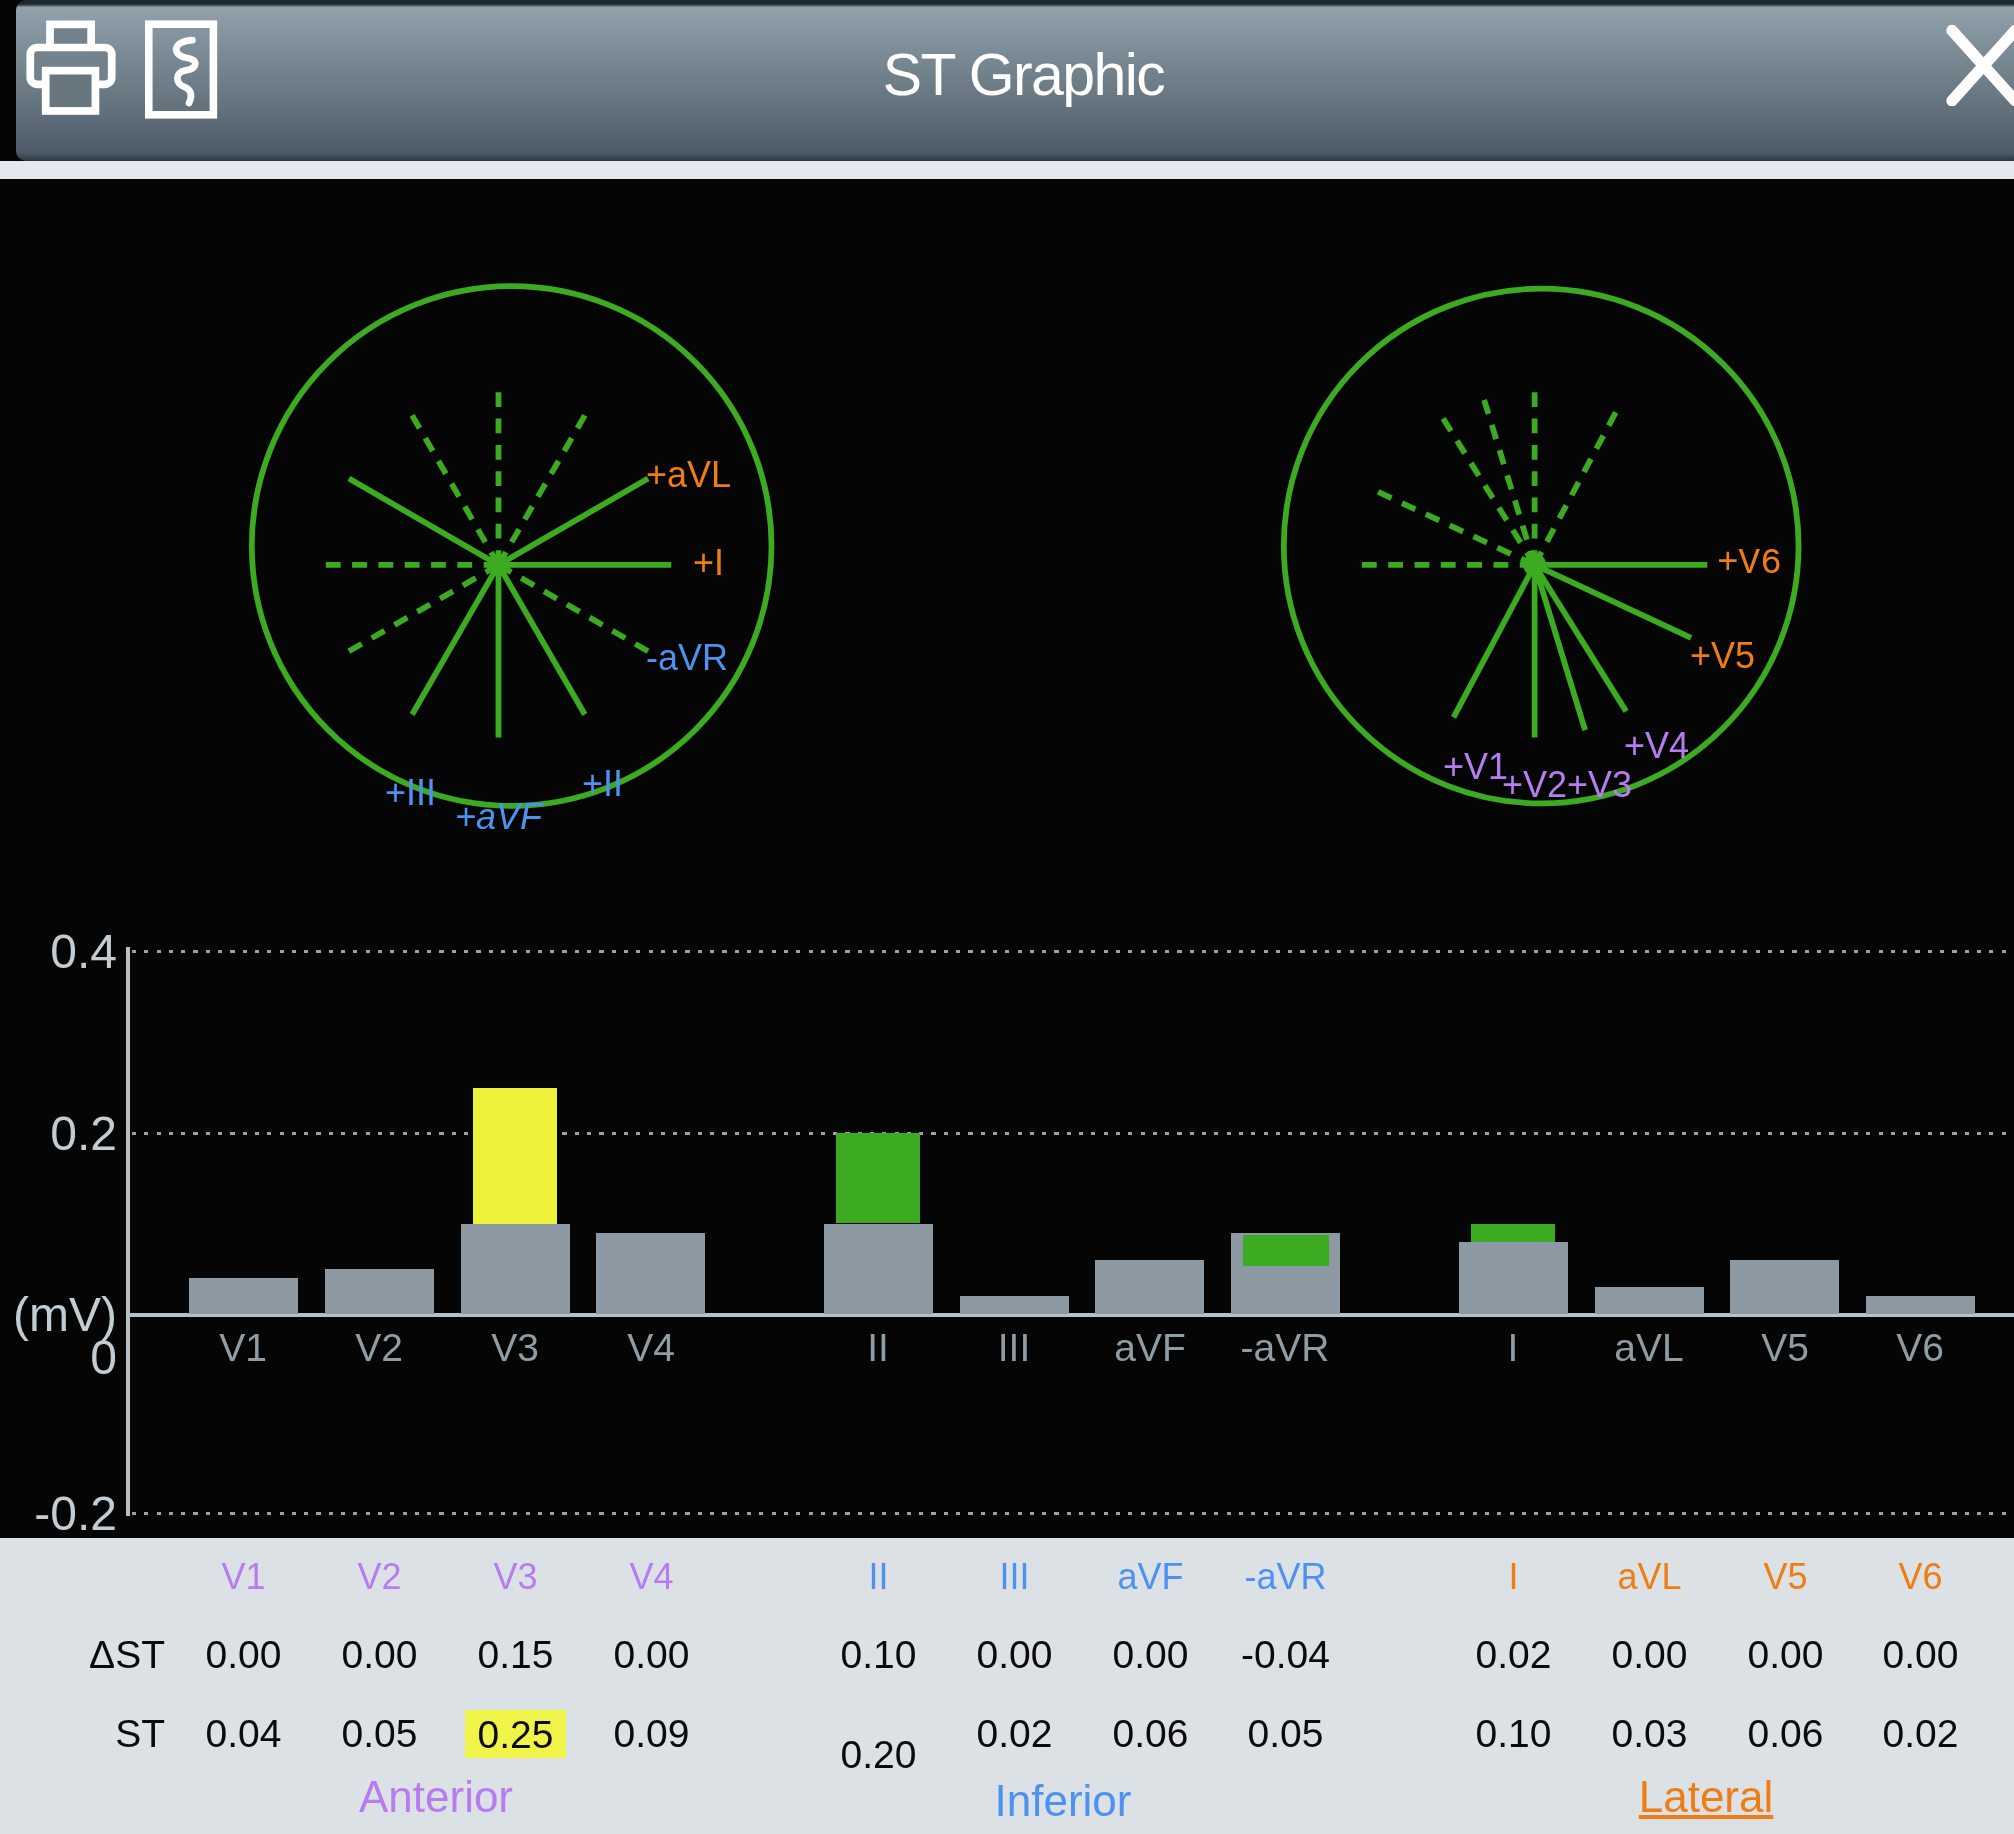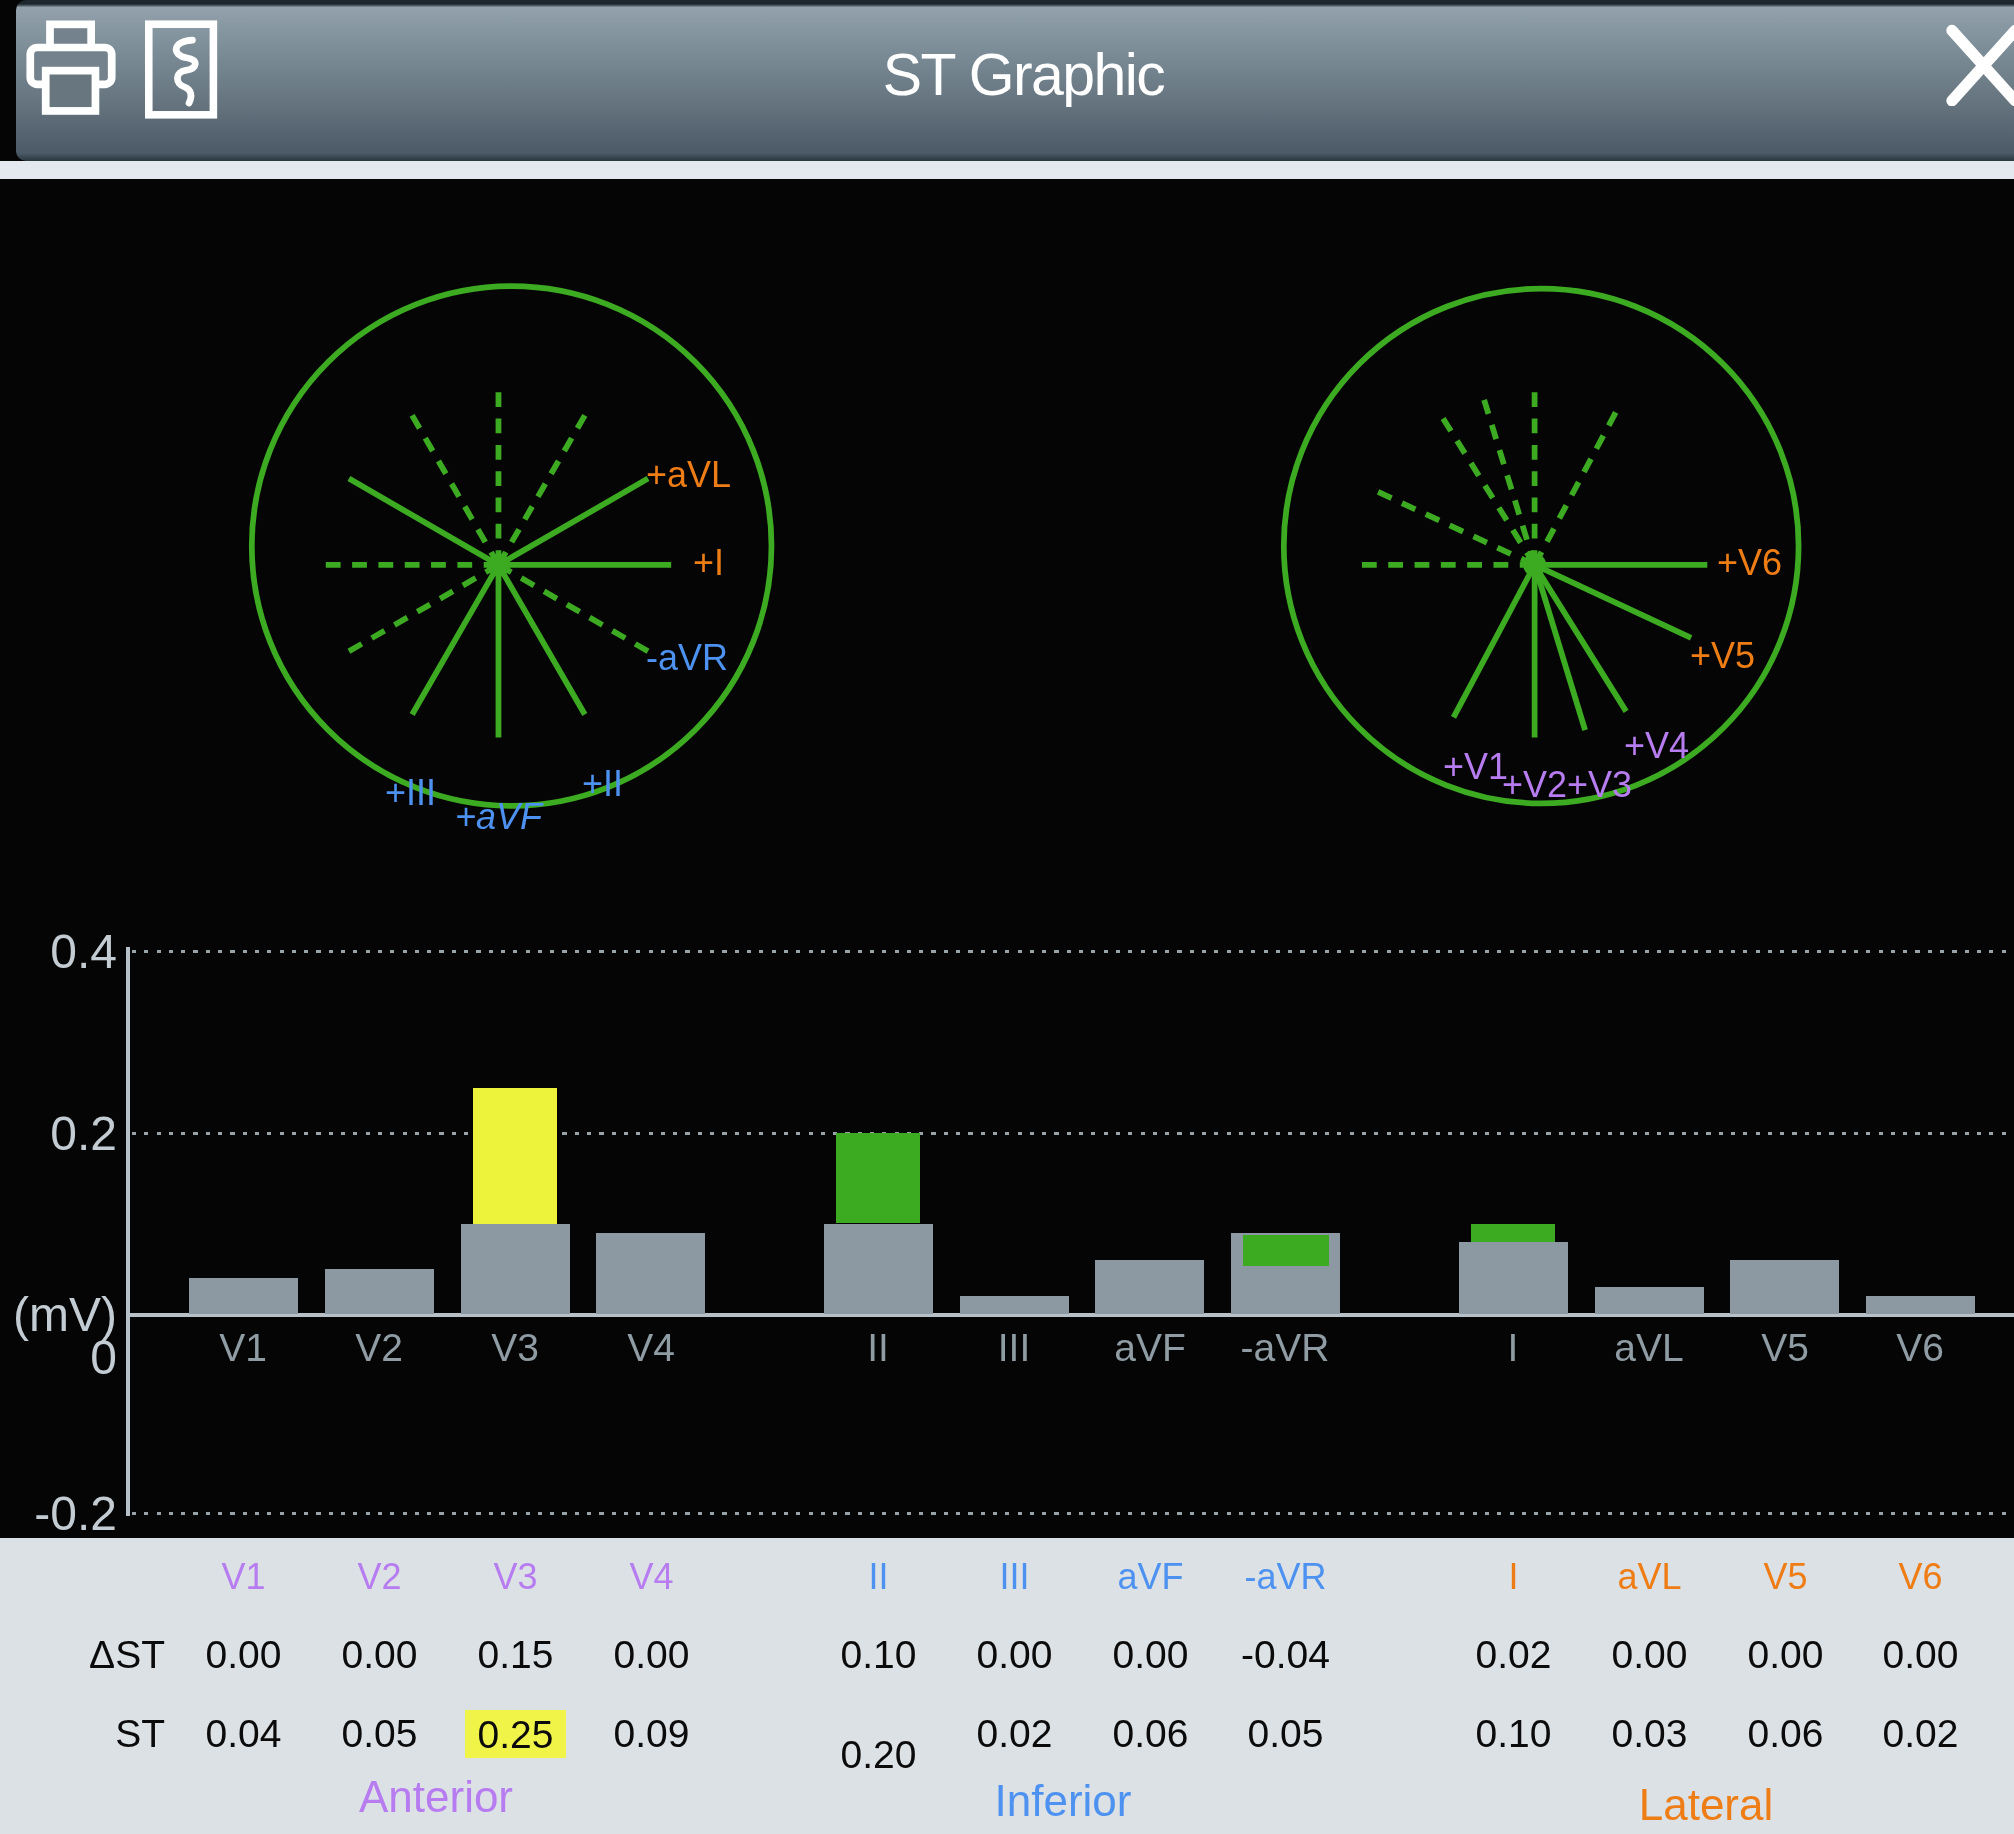--- a/index.html
+++ b/index.html
@@ -107,21 +107,21 @@
         <circle cx="1866" cy="687" r="14" fill="#3cab22"></circle>
       </g>
     </svg>
   <div id="polar-labels">
       <div class="polar-label c-orange" style="left: 646px; top: 475px;">+aVL</div>
       <div class="polar-label c-orange" style="left: 693px; top: 563px;">+I</div>
       <div class="polar-label c-blue" style="left: 646px; top: 658px;">-aVR</div>
       <div class="polar-label c-blue" style="left: 582px; top: 784px;">+II</div>
       <div class="polar-label c-blue" style="left: 455px; top: 817px; font-style: italic;">+aVF</div>
       <div class="polar-label c-blue" style="left: 385px; top: 793px;">+III</div>
-      <div class="polar-label c-orange" style="left: 1717px; top: 563px;">+V6</div>
+      <div class="polar-label c-orange" style="left: 1717px; top: 563px; font-family: Liberation Mono, monospace;">+V6</div>
       <div class="polar-label c-orange" style="left: 1690px; top: 656px;">+V5</div>
       <div class="polar-label c-purple" style="left: 1624px; top: 746px;">+V4</div>
       <div class="polar-label c-purple" style="left: 1502px; top: 785px;">+V2+V3</div>
       <div class="polar-label c-purple" style="left: 1415px; top: 767px; margin-left: 28px;">+V1</div>
     </div>
 
   <div class="gridline" style="left:132px;top:950px;width:1883px;"></div>
   <div class="gridline" style="left:132px;top:1132px;width:1883px;"></div>
   <div class="gridline" style="left:132px;top:1512px;width:1883px;"></div>
   <div class="axis-v" style="left:126px;top:947px;width:4.1px;height:569px;"></div>
@@ -199,17 +199,17 @@
         <div class="tcell tval" style="left: 1649px; top: 174px;">0.03</div>
         <div class="tcell thead c-orange" style="left: 1785px; top: 18px;">V5</div>
         <div class="tcell tval" style="left: 1785px; top: 95px;">0.00</div>
         <div class="tcell tval" style="left: 1785px; top: 174px;">0.06</div>
         <div class="tcell thead c-orange" style="left: 1920px; top: 18px;">V6</div>
         <div class="tcell tval" style="left: 1920px; top: 95px;">0.00</div>
         <div class="tcell tval" style="left: 1920px; top: 174px;">0.02</div>
       </div>
     <div class="grplbl c-purple" style="left:436px;top:234px;">Anterior</div>
     <div class="grplbl c-blue" style="left:1063px;top:238px;">Inferior</div>
-    <div class="grplbl c-orange" style="left:1706px;top:242px;">Lateral</div>
+    <div class="grplbl c-orange" style="left:1706px;top:234px;text-decoration:underline;">Lateral</div>
   </div>
 
 </div>
 
 
 </body></html>

